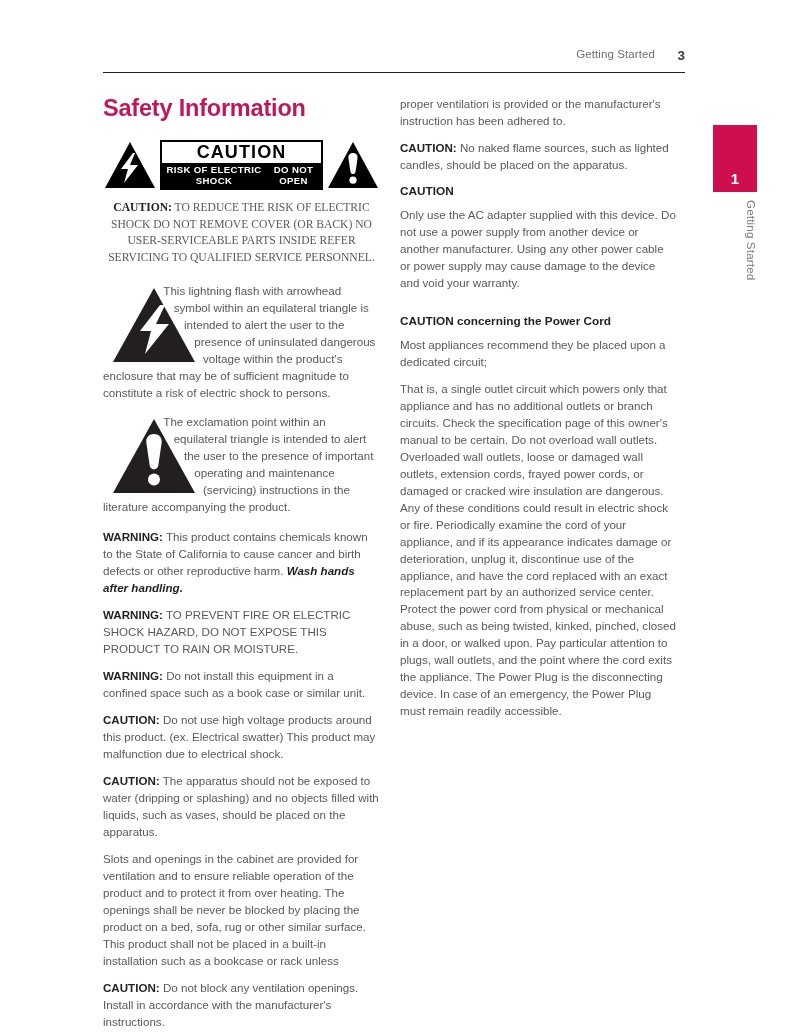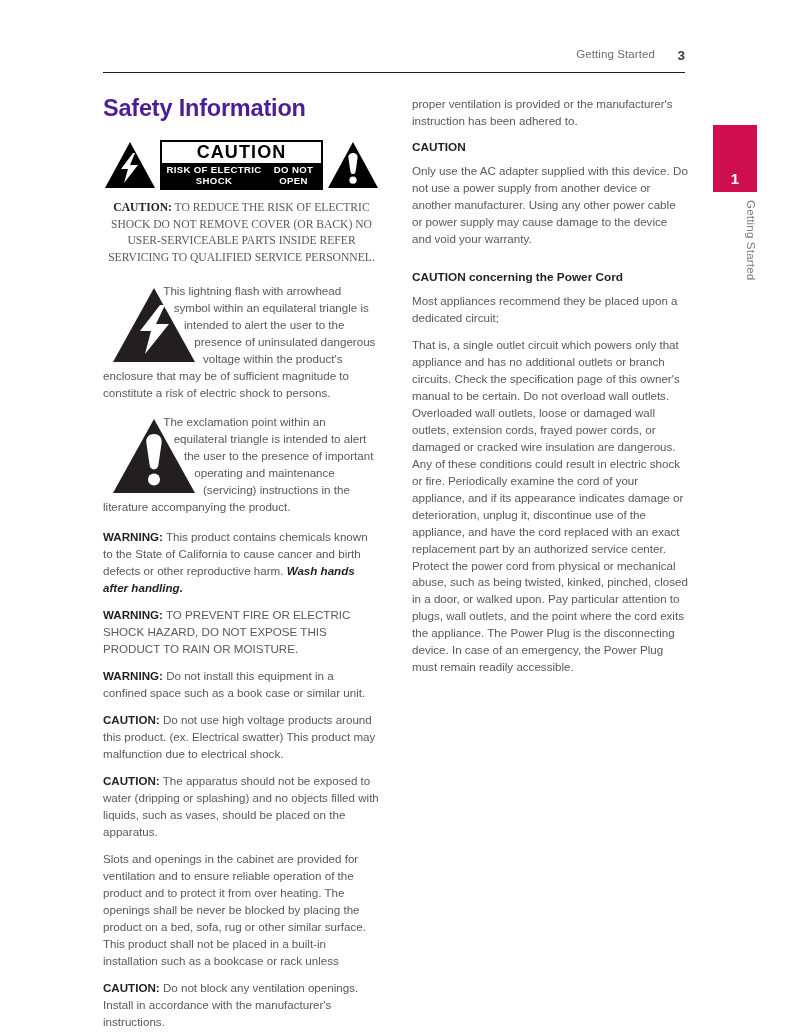--- a/index.html
+++ b/index.html
@@ -91,25 +91,25 @@
     box-sizing: border-box;
   }
 
   
   .col {
     position: absolute;
     top: 96px;
     width: 277px;
   }
   .col-left  { left: 103px; }
-  .col-right { left: 412px; }
+  .col-right { left: 400px; }
 
   
   .page-title {
-    color: #4c1d95;
+    color: #be185d;
     font-size: 23.5px;
     font-weight: bold;
     letter-spacing: -0.2px;
     margin: 0 0 18px 0;
     line-height: 1.1;
   }
 
   
   .caution-emblem {
     display: flex;
@@ -291,20 +291,21 @@
     <p class="body">Slots and openings in the cabinet are provided for ventilation and to ensure reliable operation of the product and to protect it from over heating. The openings shall be never be blocked by placing the product on a bed, sofa, rug or other similar surface. This product shall not be placed in a built-in installation such as a bookcase or rack unless</p>
 
     <p class="body tight"><b>CAUTION:</b><span> Do not block any ventilation openings. Install in accordance with the manufacturer's instructions.</span></p>
 
   </div>
 
   <div class="col col-right">
 
     <p class="body">proper ventilation is provided or the manufacturer's instruction has been adhered to.</p>
 
+    <p class="body"><b>CAUTION:</b><span> No naked flame sources, such as lighted candles, should be placed on the apparatus.</span></p>
 
 
     <h3 class="sub">CAUTION</h3>
 
     <p class="body">Only use the AC adapter supplied with this device. Do not use a power supply from another device or another manufacturer. Using any other power cable or power supply may cause damage to the device and void your warranty.</p>
 
     <h3 class="sub spaced">CAUTION concerning the Power Cord</h3>
 
     <p class="body">Most appliances recommend they be placed upon a dedicated circuit;</p>
 

